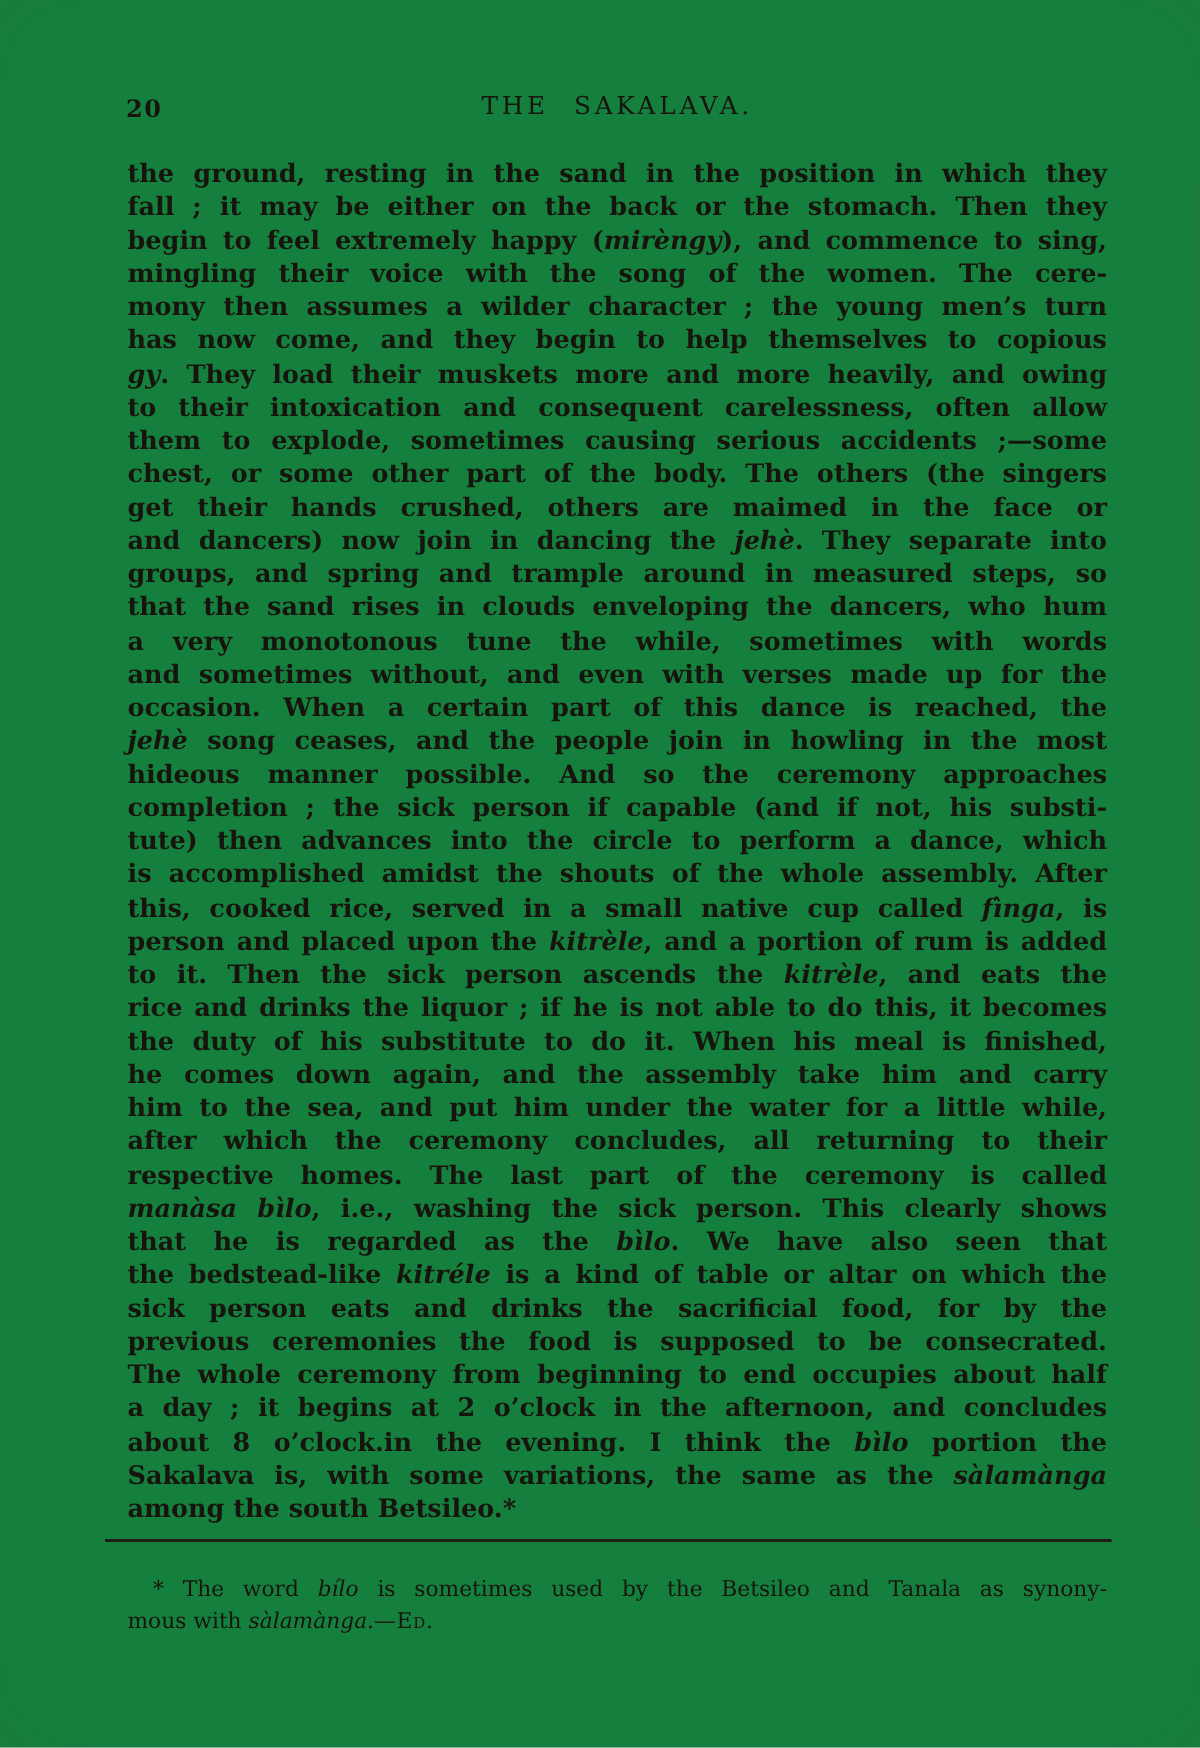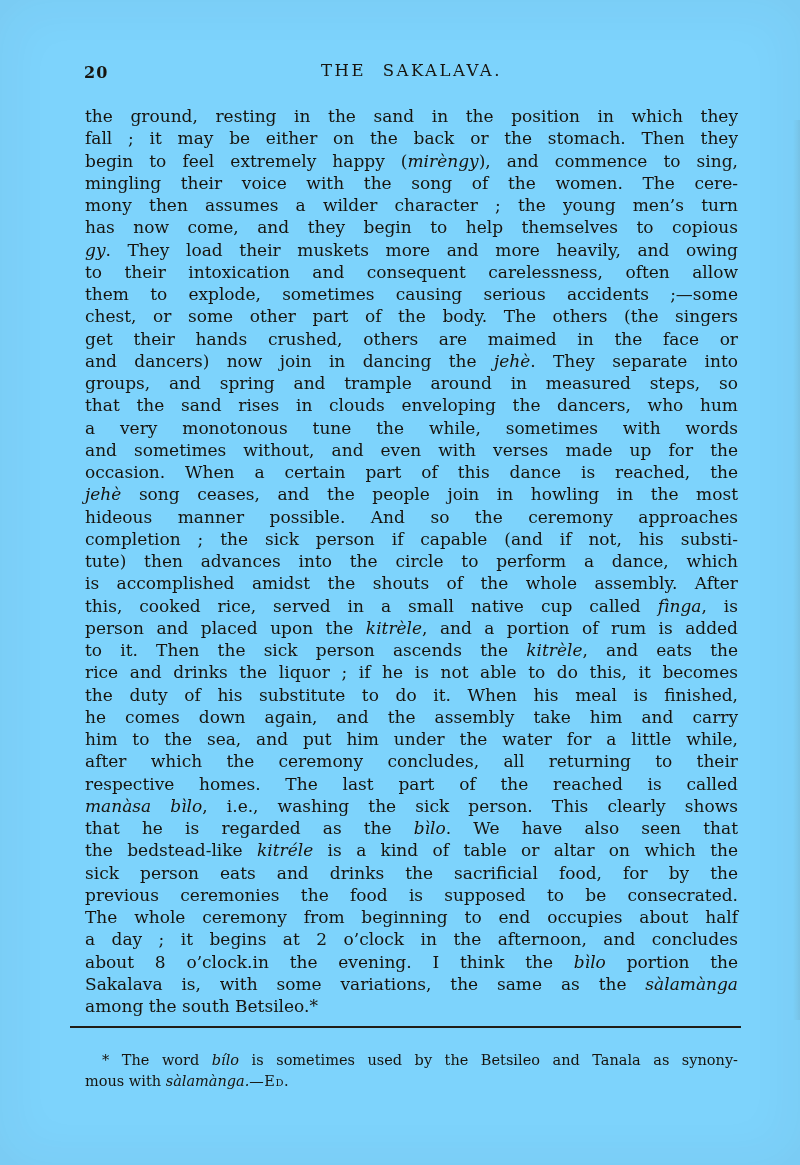--- a/index.html
+++ b/index.html
@@ -1,21 +1,21 @@
 <!DOCTYPE html>
 <html><head>
 <meta charset="utf-8">
 <style>
   html, body { margin: 0; padding: 0; background: #e9e9e7; }
   .page {
     position: relative;
     width: 800px;
     height: 1165px;
     margin: 0 auto;
-    background: #7dd3fc;
+    background: #15803d;
     box-shadow: inset 0 0 55px rgba(60,55,45,0.06);
     font-family: "DejaVu Serif", "Liberation Serif", serif;
     color: #17140e;
     overflow: hidden;
   }
   .edge-streak {
     position: absolute; right: 0; top: 120px; width: 7px; height: 900px;
     background: linear-gradient(to left, rgba(90,88,80,0.10), rgba(90,88,80,0));
   }
   .content {
@@ -33,20 +33,21 @@
     text-align: center;
     font-size: 16.5px;
     font-weight: normal;
     letter-spacing: 2.5px;
     word-spacing: 9px;
   }
   .body-text {
     margin-top: 23px;
     font-size: 17px;
     line-height: 22.25px;
+    font-weight: bold;
   }
   .tline { text-align: justify; text-align-last: justify; }
   .tline.last { text-align-last: left; }
   .it { font-style: italic; }
   .sc { font-variant: small-caps; letter-spacing: 0.5px; }
   .footnote-rule {
     margin: 9px 0 0 -15px;
     width: 671px;
     height: 0;
     border-top: 2.5px solid #201d16;
@@ -96,21 +97,21 @@
         <div class="tline"><span>tute) then advances into the circle to perform a dance, which</span></div>
         <div class="tline"><span>is accomplished amidst the shouts of the whole assembly.  After</span></div>
         <div class="tline"><span>this, cooked rice, served in a small native cup called </span><span class="it">fìnga</span><span>, is</span></div>
         <div class="tline"><span>person and placed upon the </span><span class="it">kitrèle</span><span>, and a portion of rum is added</span></div>
         <div class="tline"><span>to it.  Then the sick person ascends the </span><span class="it">kitrèle</span><span>, and eats the</span></div>
         <div class="tline"><span>rice and drinks the liquor ; if he is not able to do this, it becomes</span></div>
         <div class="tline"><span>the duty of his substitute to do it.  When his meal is finished,</span></div>
         <div class="tline"><span>he comes down again, and the assembly take him and carry</span></div>
         <div class="tline"><span>him to the sea, and put him under the water for a little while,</span></div>
         <div class="tline"><span>after which the ceremony concludes, all returning to their</span></div>
-        <div class="tline"><span>respective homes.  The last part of the reached is called</span></div>
+        <div class="tline"><span>respective homes.  The last part of the ceremony is called</span></div>
         <div class="tline"><span class="it">manàsa bìlo</span><span>, i.e., washing the sick person.  This clearly shows</span></div>
         <div class="tline"><span>that he is regarded as the </span><span class="it">bìlo</span><span>.  We have also seen that</span></div>
         <div class="tline"><span>the bedstead-like </span><span class="it">kitréle</span><span> is a kind of table or altar on which the</span></div>
         <div class="tline"><span>sick person eats and drinks the sacrificial food, for by the</span></div>
         <div class="tline"><span>previous ceremonies the food is supposed to be consecrated.</span></div>
         <div class="tline"><span>The whole ceremony from beginning to end occupies about half</span></div>
         <div class="tline"><span>a day ; it begins at 2 o’clock in the afternoon, and concludes</span></div>
         <div class="tline"><span>about 8 o’clock.in the evening.  I think the </span><span class="it">bìlo</span><span> portion the</span></div>
         <div class="tline"><span>Sakalava is, with some variations, the same as the </span><span class="it">sàlamànga</span></div>
         <div class="tline last"><span>among the south Betsileo.*</span></div>

